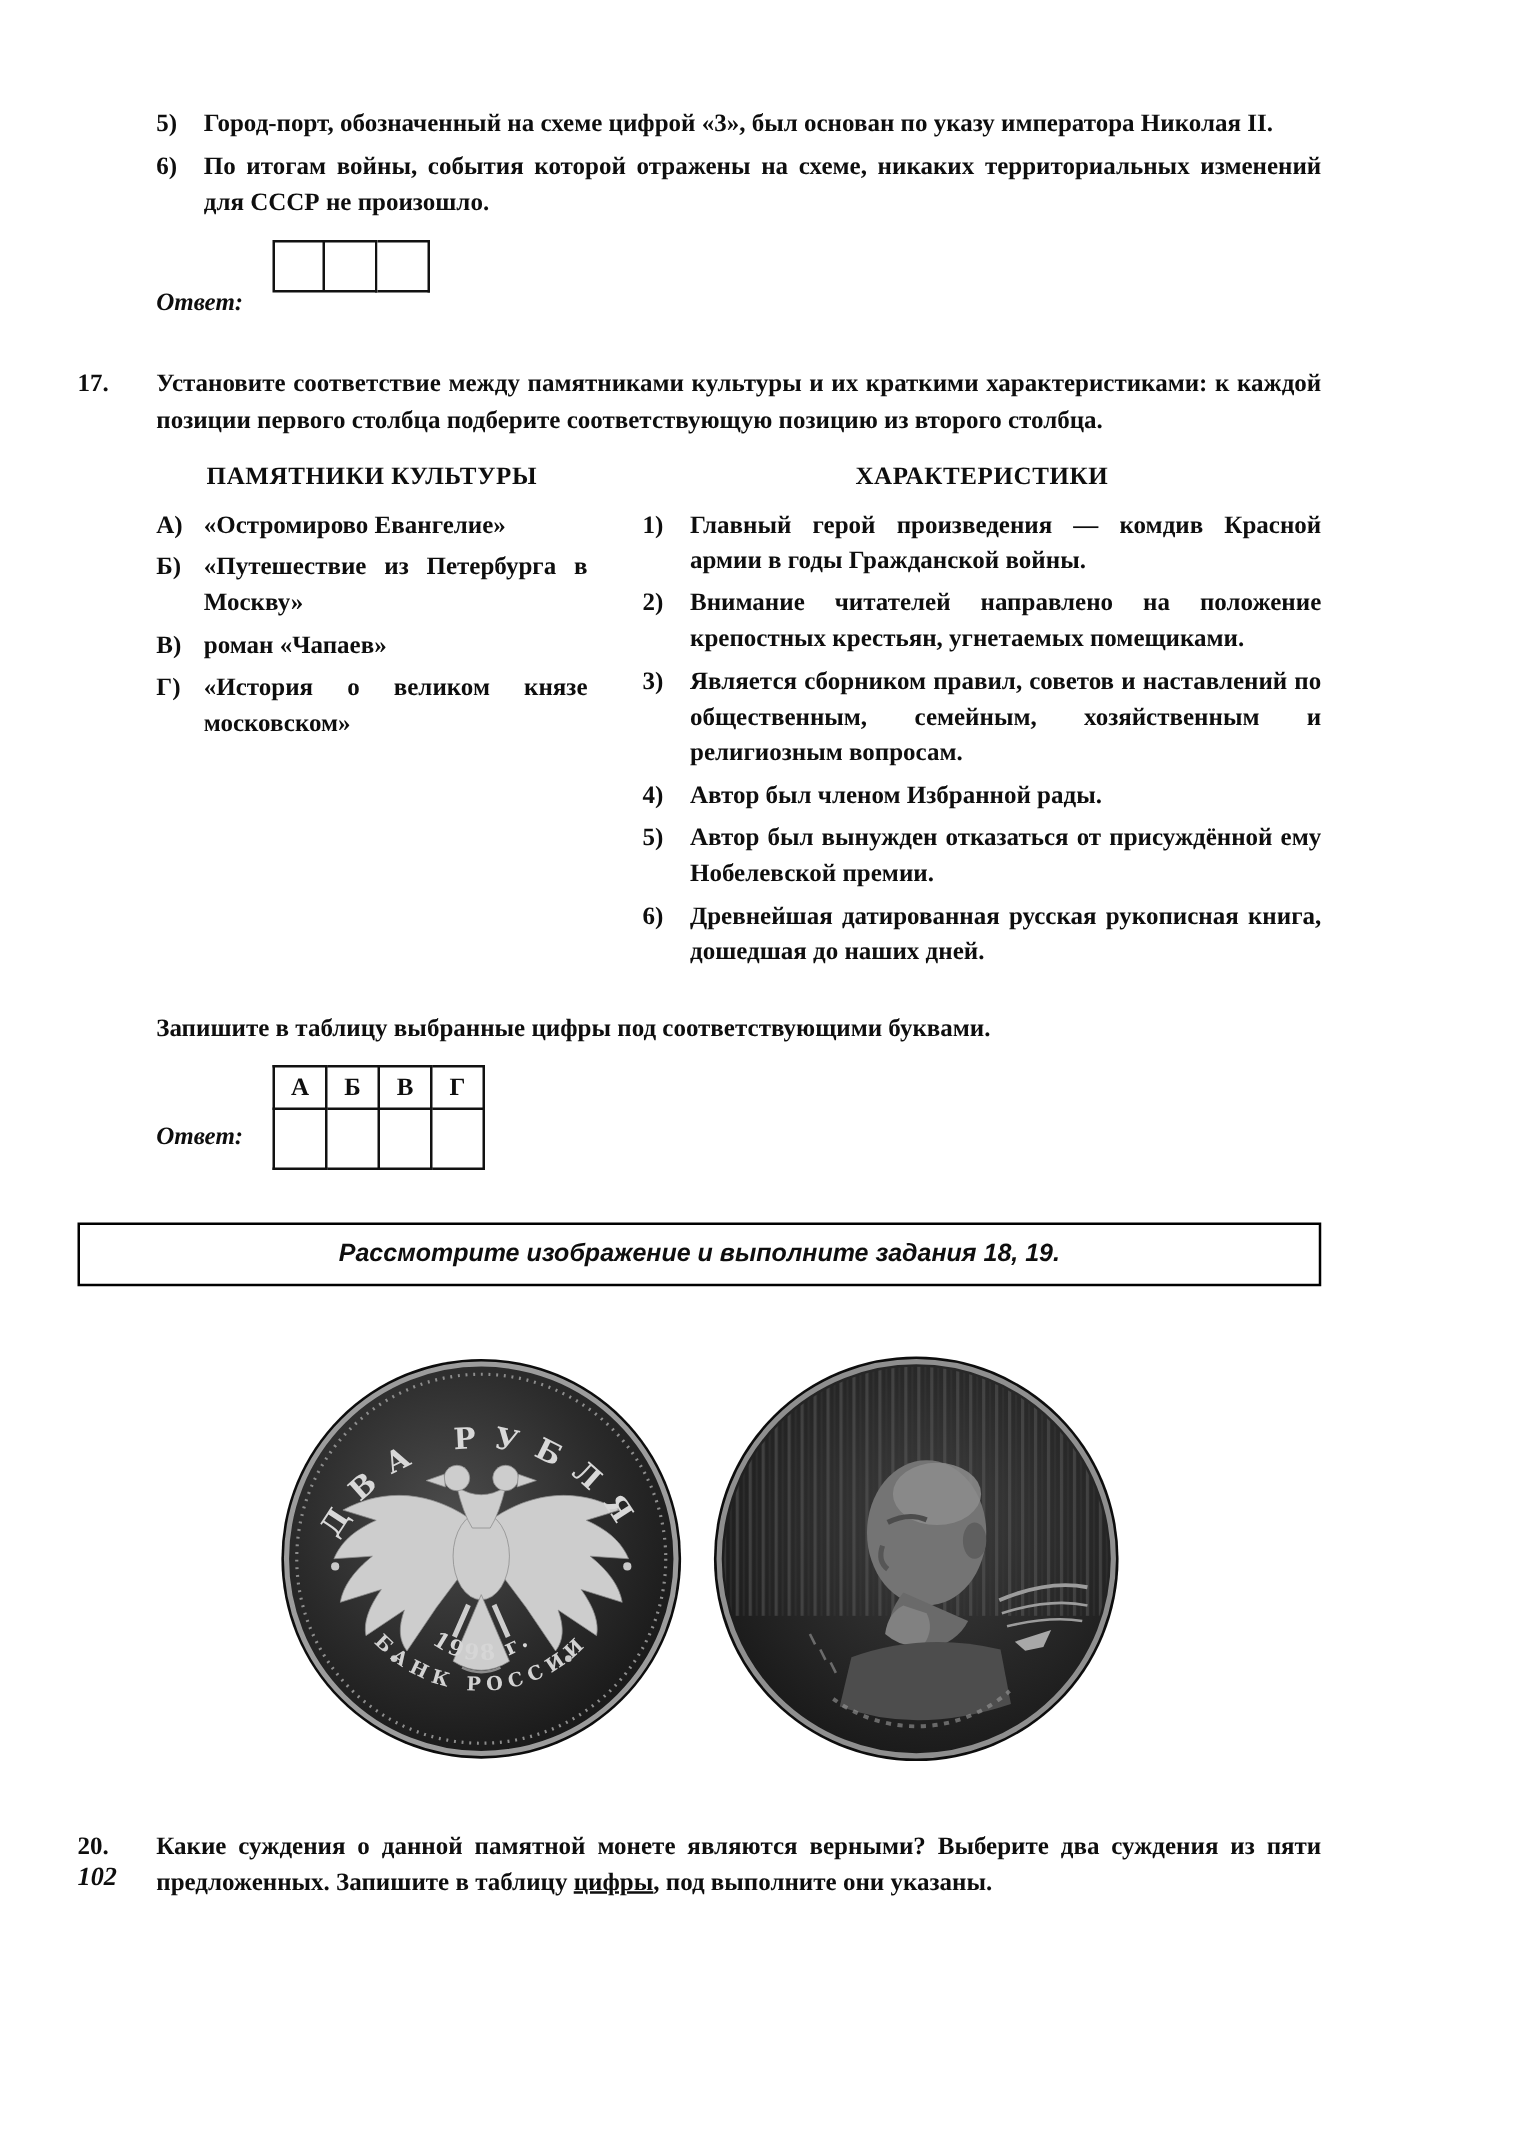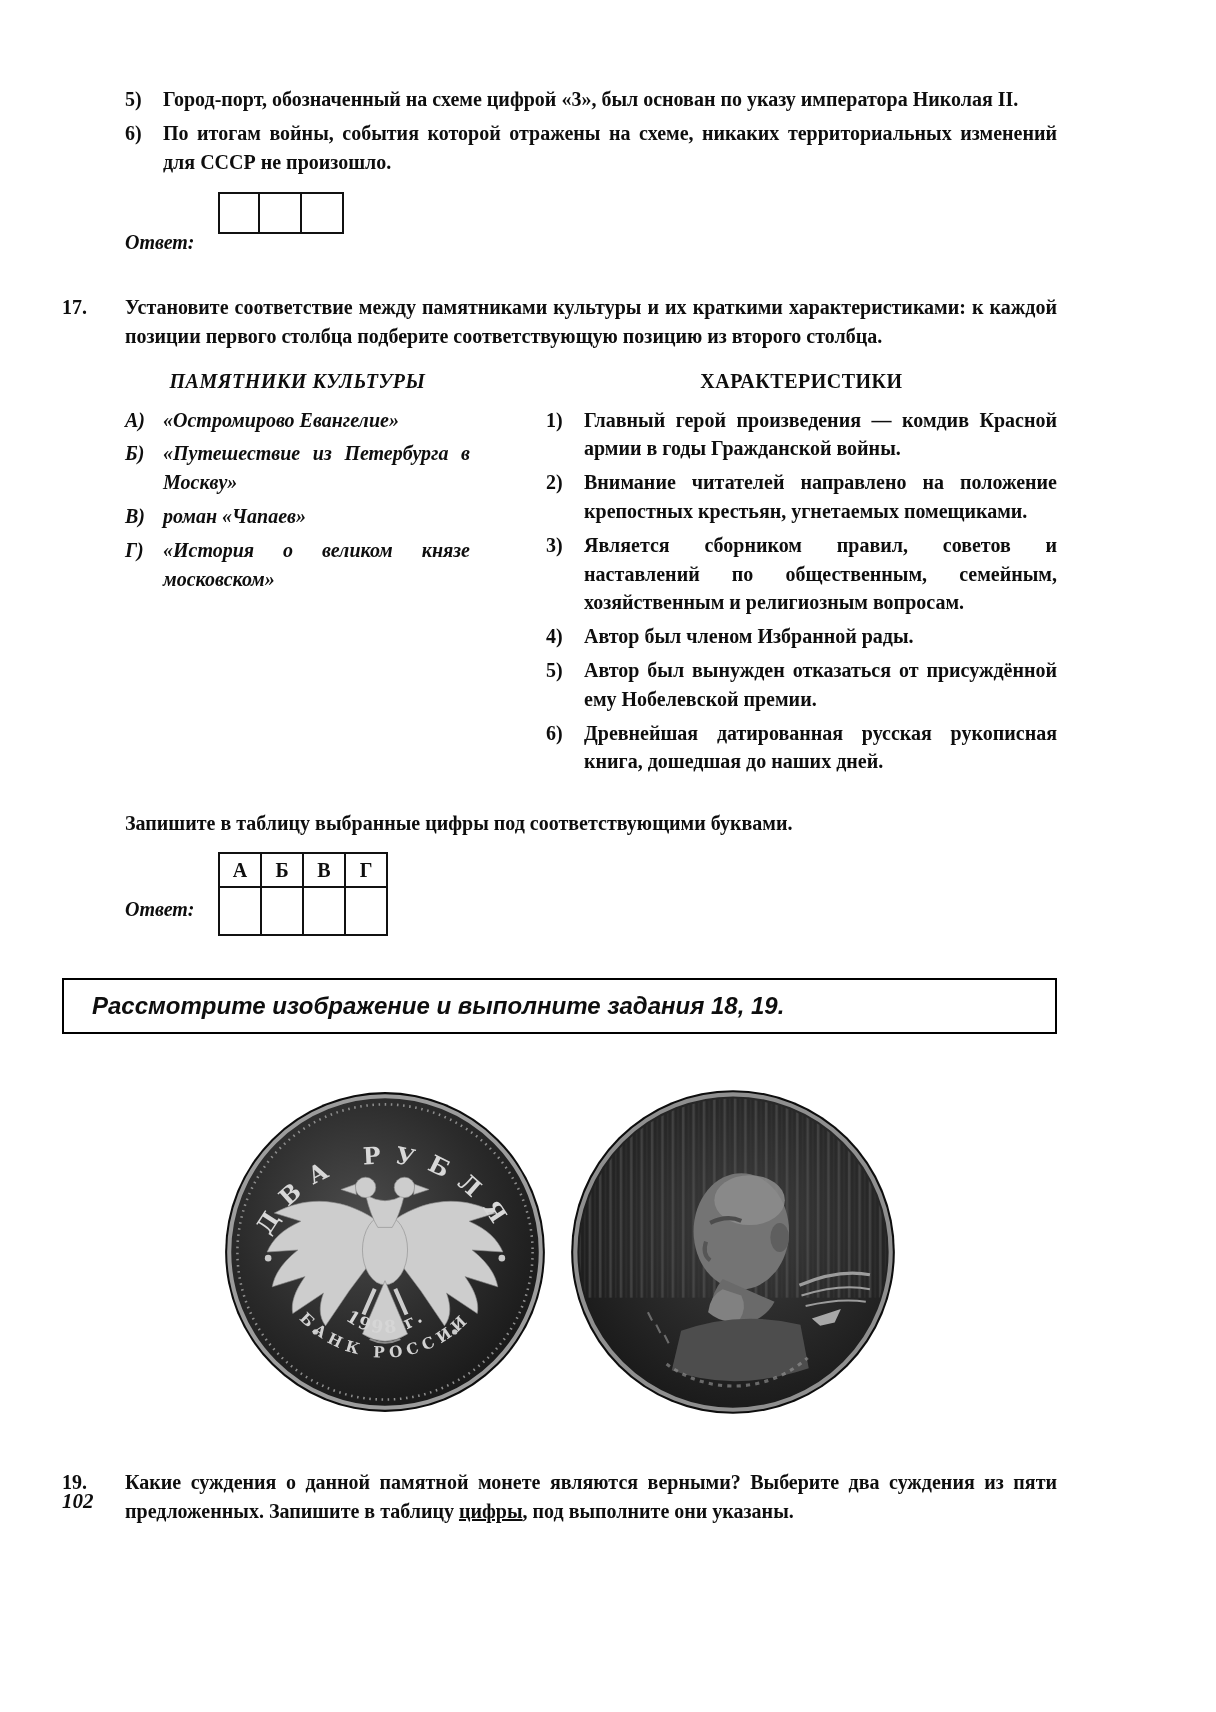--- a/index.html
+++ b/index.html
@@ -18,33 +18,33 @@
   .qnum{flex:0 0 63px;}
   .qbody{flex:1;text-align:justify;}
   .answer-row{display:flex;align-items:flex-start;margin-top:16px;}
   .answer-row2{display:flex;align-items:flex-end;margin-top:14px;}
   .answer-label{font-style:italic;flex:0 0 93px;margin-top:36px;}
   .boxrow{display:flex;}
   .box{width:42px;height:42px;border:2px solid #111;border-left:none;box-sizing:border-box;background:#fff;}
   .box:first-child{border-left:2px solid #111;}
   .q17{margin-top:36px;}
   .cols{display:flex;margin-left:63px;margin-top:16px;}
-  .colL{width:345px;margin-right:76px;flex:0 0 345px;font-style:italic;}
+  .colL{width:345px;margin-right:44px;flex:0 0 345px;}
   .colR{flex:1;}
   .colhead{text-align:center;margin-bottom:10px;letter-spacing:.5px;}
   .instruction{margin-left:63px;margin-top:28px;text-align:justify;}
   table.ans{border-collapse:collapse;}
   table.ans td{border:2px solid #111;width:42px;text-align:center;padding:0;box-sizing:border-box;}
   table.ans tr.hd td{height:34px;font-weight:700;}
   table.ans tr.bd td{height:48px;}
   .ans-label-off{margin-bottom:12px;}
   .banner{
-    margin-top:42px;border:2px solid #000;padding:9px 28px;
+    margin-top:42px;border:2px solid #000;padding:9px 28px;text-align:center;
     font-style:italic;font-weight:700;
-    font-family:"Liberation Sans", sans-serif;font-size:24px;
+    font-family:"Liberation Sans", sans-serif;font-size:20px;
   }
   .coins{display:flex;justify-content:center;align-items:center;gap:18px;margin-top:52px;}
   .q18{margin-top:50px;}
   .uline{text-decoration:underline;}
   .pagenum{position:absolute;left:62px;bottom:196px;font-size:21px;font-style:italic;}
 </style>
 </head>
 <body>
 
 <div class="page">
@@ -232,19 +232,19 @@
           <path d="M230 212 q34 -8 58 -4" stroke-width="2"></path>
         </g>
         <path d="M236 224 l28 -9 -6 13 -14 3 z" fill="#a8a8a8"></path>
         <path d="M96 268 A 108 108 0 0 0 232 262" stroke="#9b9b9b" stroke-width="3" stroke-dasharray="4 5" fill="none" opacity="0.6"></path>
         <path d="M86 230 l4 8 M94 240 l4 8 M78 218 l4 8" stroke="#9b9b9b" stroke-width="2" opacity="0.6"></path>
       </g>
     </svg>
   </div>
 
   <div class="qrow q18">
-    <span class="qnum">19.</span>
+    <span class="qnum">20.</span>
     <span class="qbody"><span>Какие суждения о данной памятной монете являются верными? Выберите два суждения из пяти предложенных. Запишите в таблицу </span><span class="uline">цифры</span><span>, под выполните они указаны.</span></span>
   </div>
 
   <div class="pagenum">102</div>
 
 </div>
 
 </body></html>

